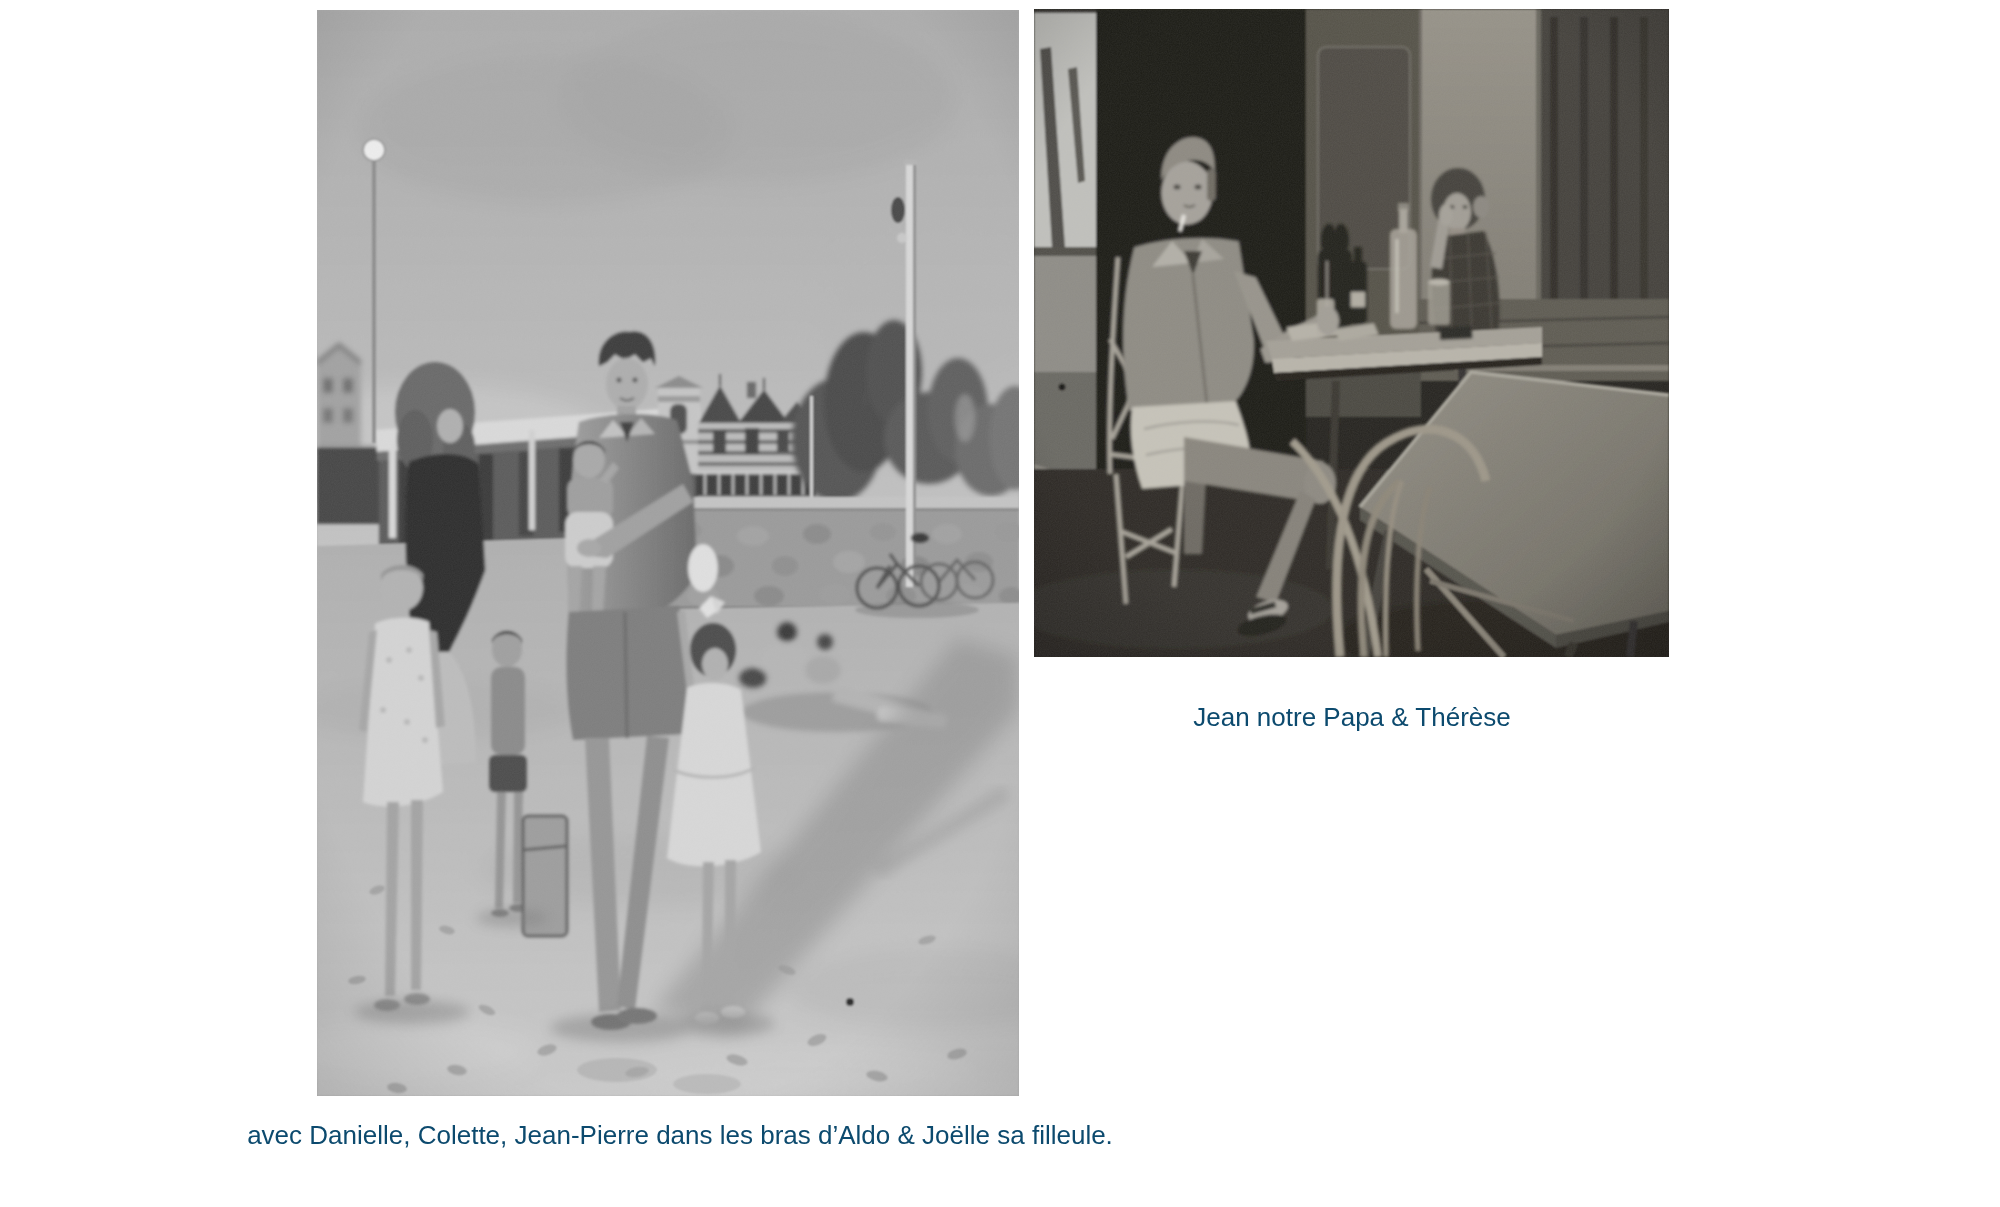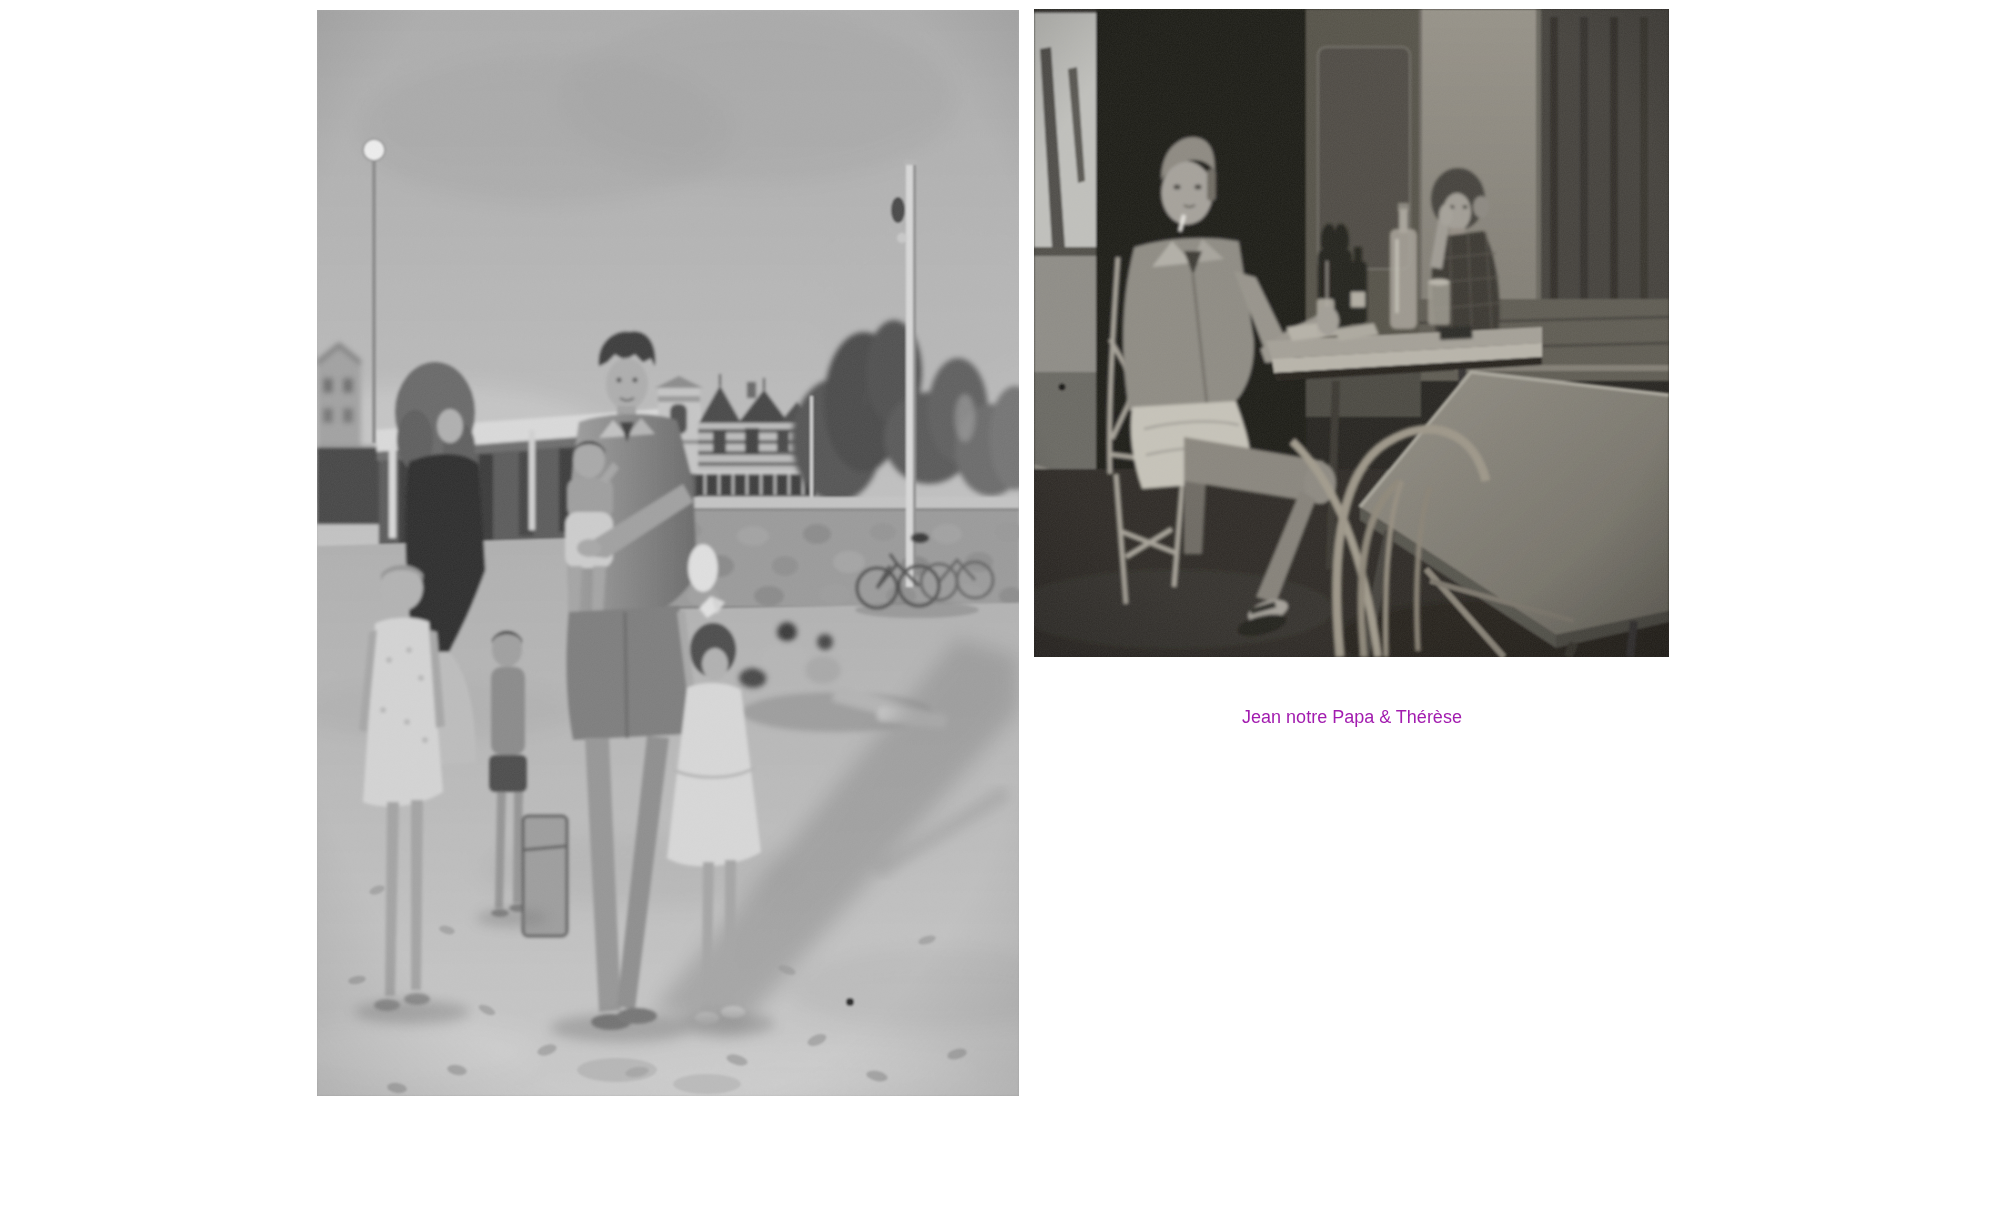--- a/index.html
+++ b/index.html
@@ -10,22 +10,22 @@
     overflow:hidden;
     font-family:"Liberation Sans", sans-serif;
   }
   .photo{position:absolute;margin:0;overflow:hidden;background:#fff}
   .photo svg{display:block}
   .photo-beach{left:317px;top:10px;width:702px;height:1086px}
   .photo-cafe{left:1034px;top:9px;width:635px;height:648px}
   .caption{
     position:absolute;
     text-align:center;
-    color:#a21caf;
-    font-size:18px;
+    color:#0c4a6e;
+    font-size:26px;
     line-height:30px;
     white-space:nowrap;
   }
   .caption-beach{left:180px;top:1120px;width:1000px}
   .caption-cafe{left:1002px;top:701px;width:700px;line-height:32px}
 </style>
 </head>
 <body>
 
 <div>
@@ -363,20 +363,21 @@
         </g>
         <circle cx="533" cy="992" r="4" fill="#2a2a2a"></circle>
       </g>
 
       <rect width="702" height="1086" fill="url(#vigL)"></rect>
       <rect width="702" height="1086" filter="url(#grainL)" opacity="0.16"></rect>
     </svg>
   </figure>
 
   <div class="caption caption-beach">
+    <div>avec Danielle, Colette, Jean-Pierre dans les bras d’Aldo &amp; Joëlle sa filleule.</div>
   </div>
 
   <figure class="photo photo-cafe">
     <svg viewBox="0 0 635 648" width="635" height="648" preserveAspectRatio="none">
       <defs>
         <linearGradient id="bigTableG" x1="0" y1="0" x2="1" y2="1">
           <stop offset="0" stop-color="#949086"></stop>
           <stop offset="1" stop-color="#6b685f"></stop>
         </linearGradient>
         <linearGradient id="rightPanelG" x1="0" y1="0" x2="0" y2="1">

